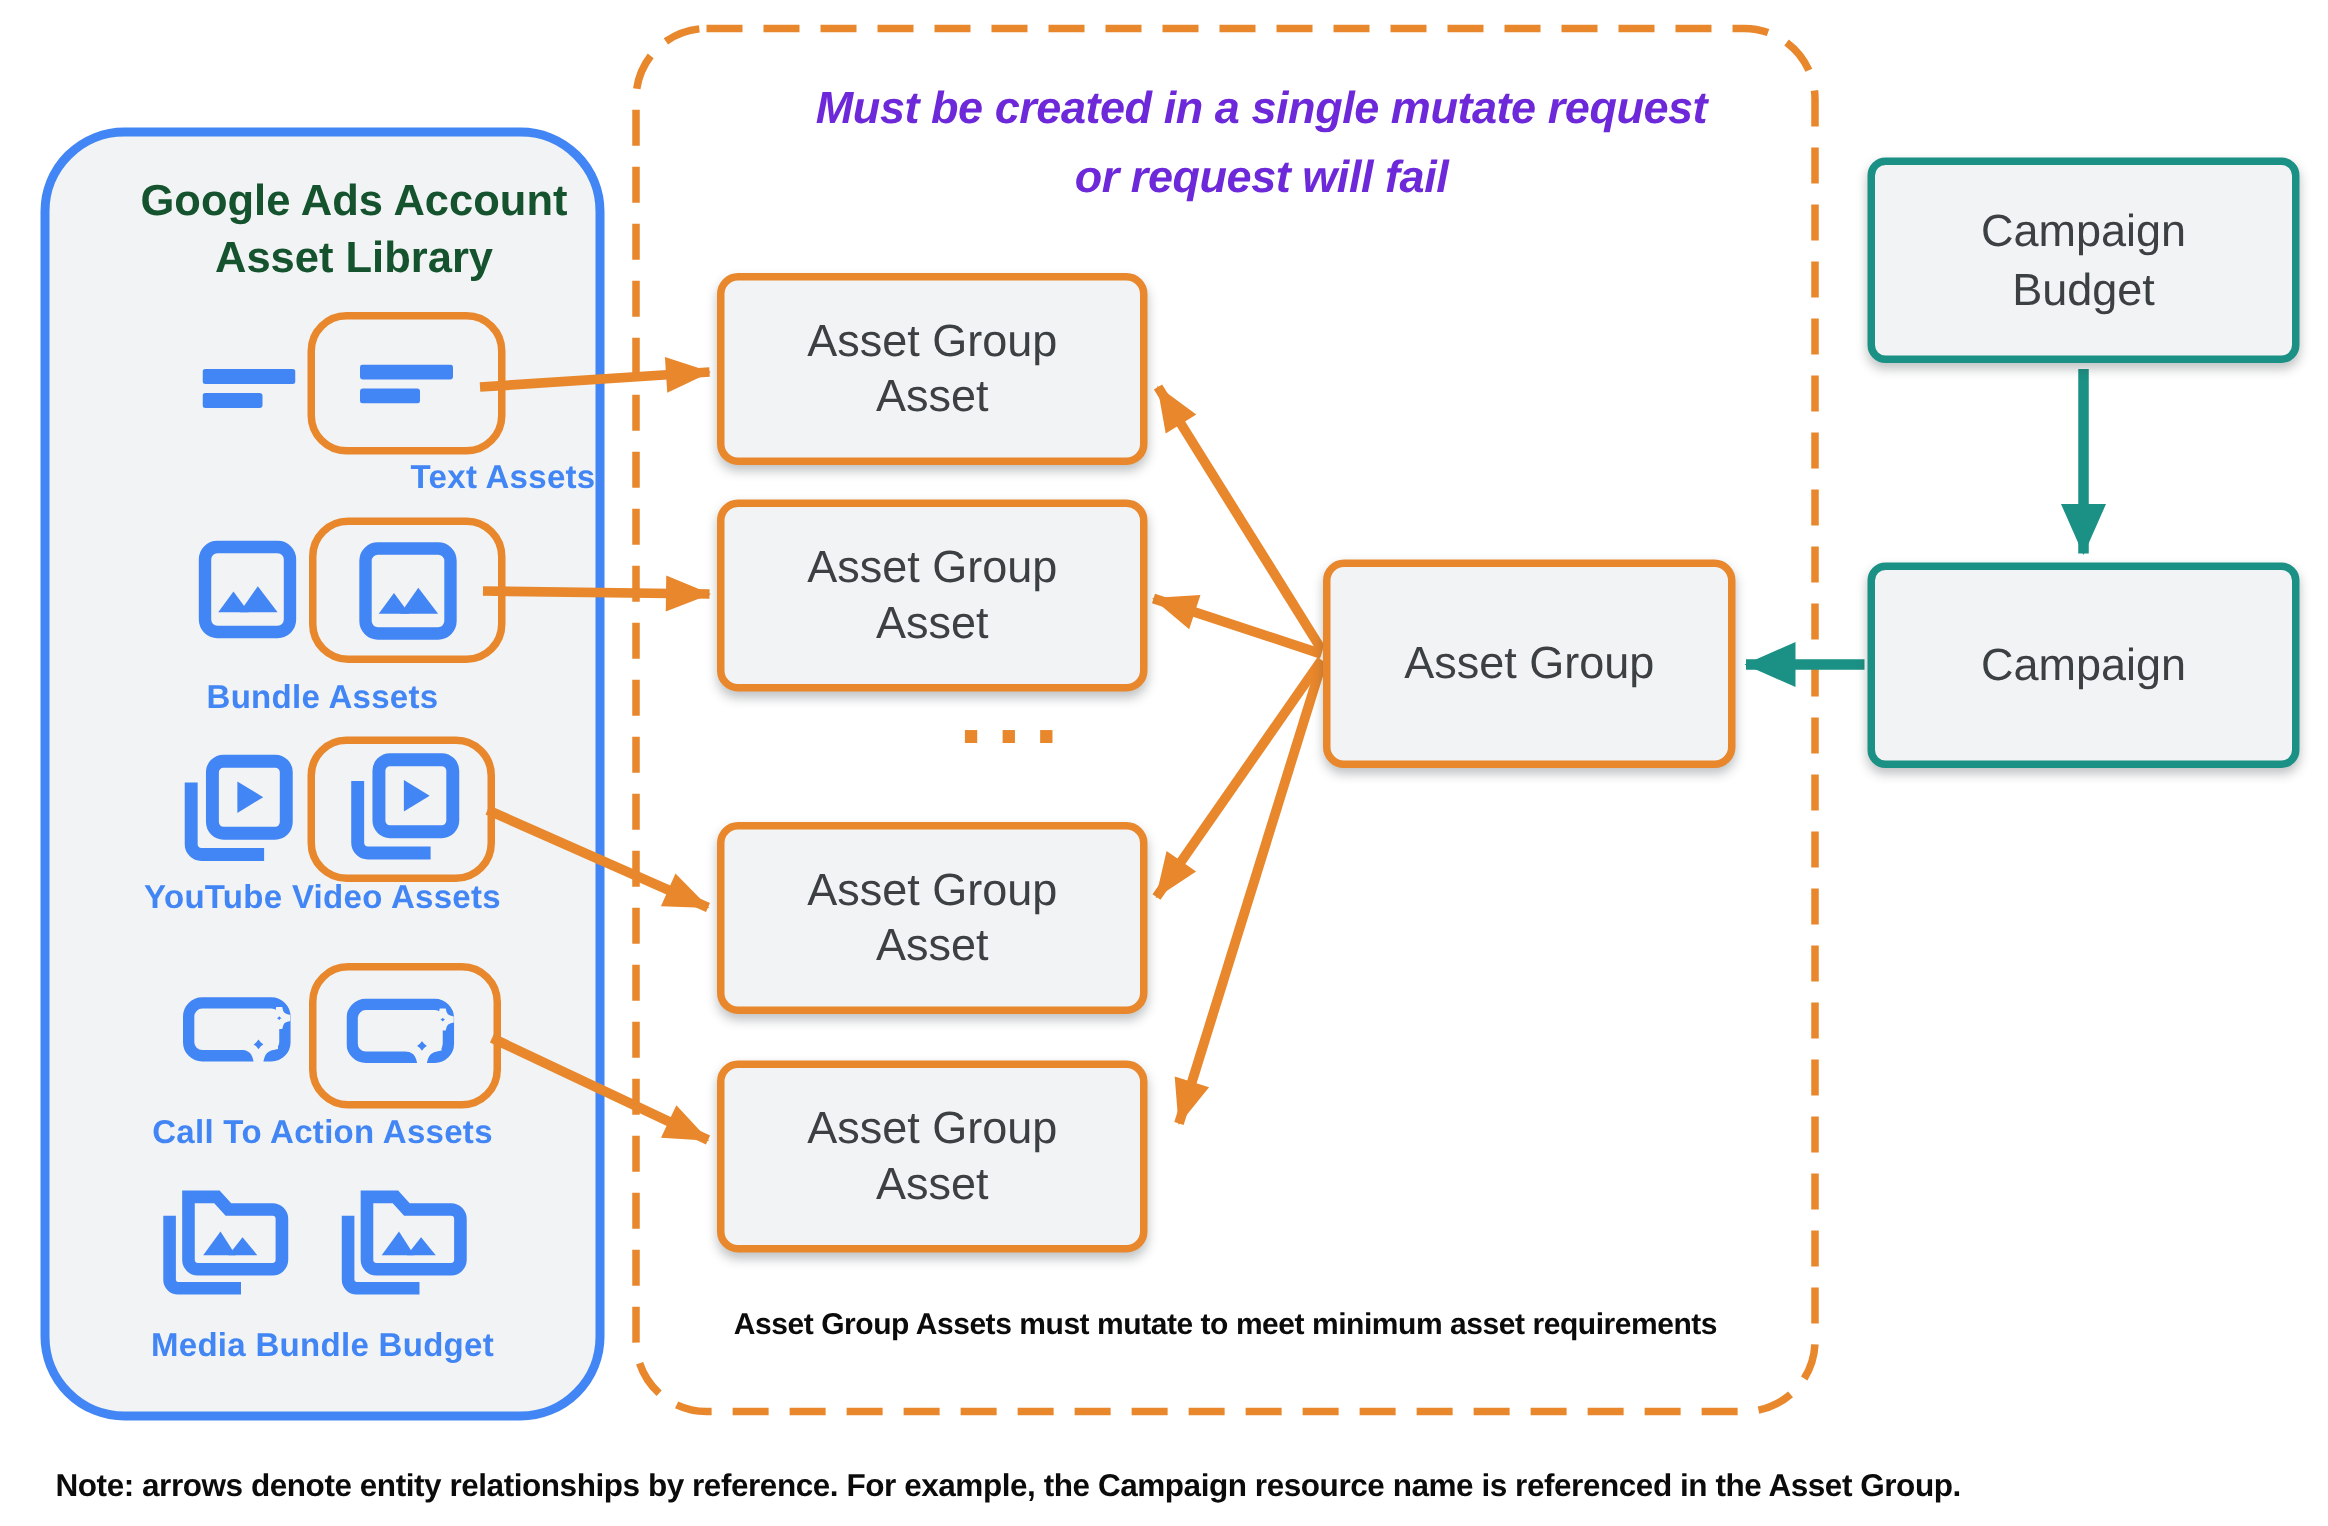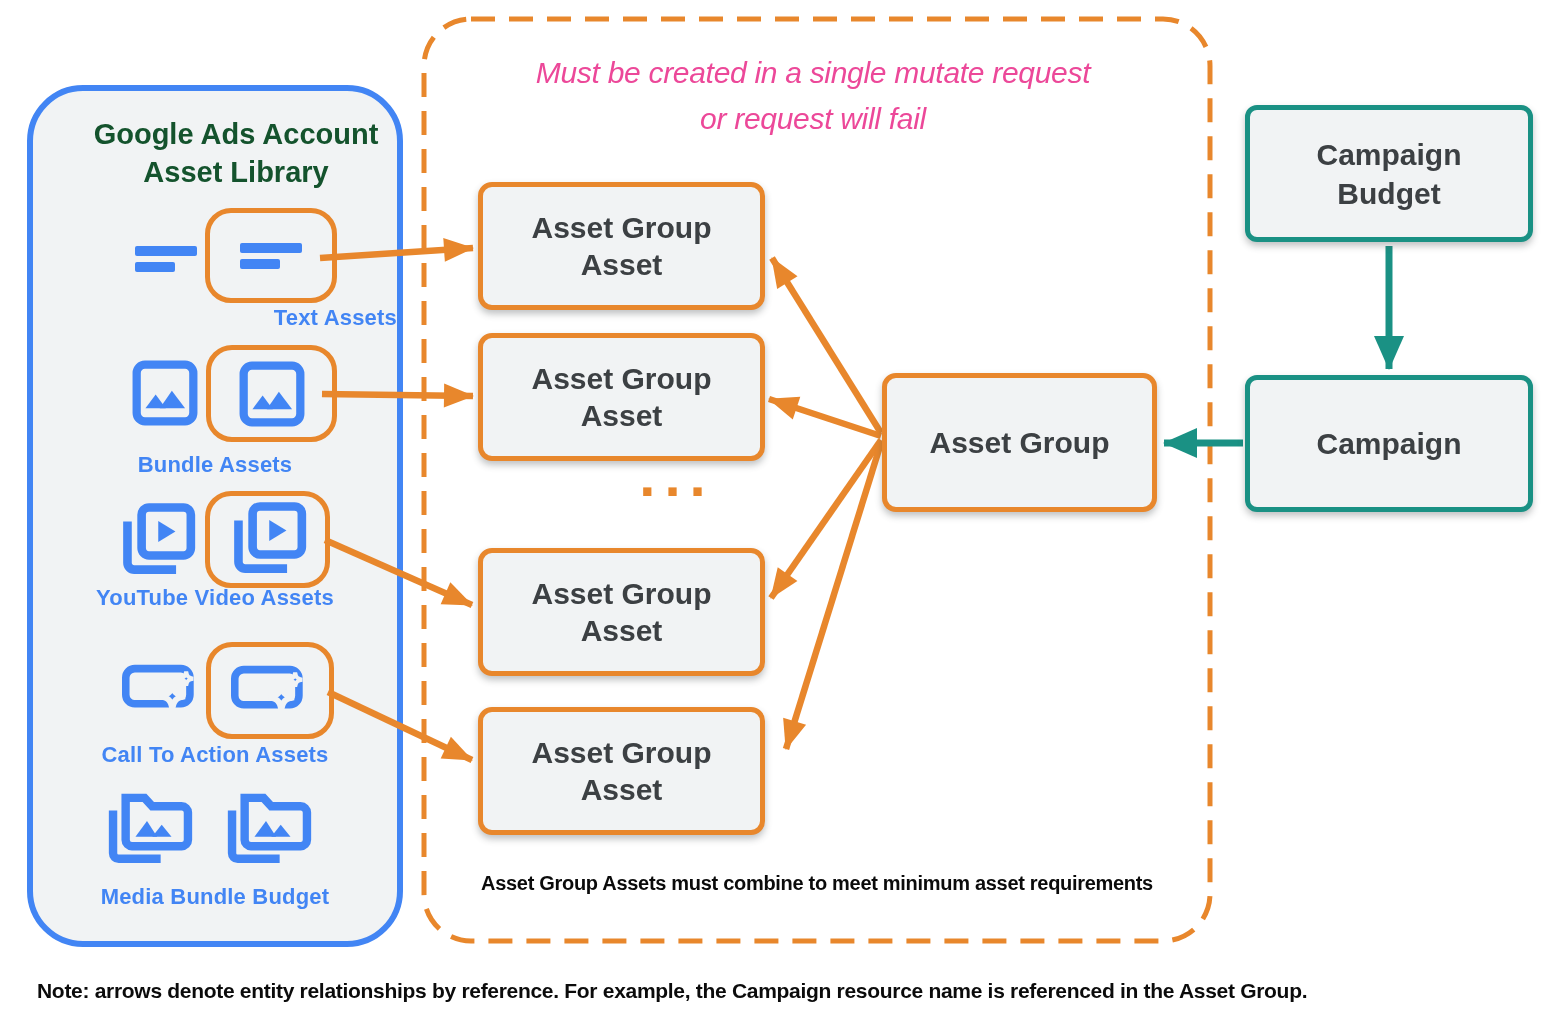--- a/index.html
+++ b/index.html
@@ -21,38 +21,38 @@
     font-size:22px; font-weight:bold; color:#4285F4; letter-spacing:0.2px;
   }
   .icon-frame{
     border:5px solid #E8872C; border-radius:26px;
     display:flex; align-items:center; justify-content:center;
   }
   .blue-icon svg{display:block;}
 
   
   .mutate-title{
-    left:420px; top:50px; width:786px;
-    text-align:center; font-size:30px; font-weight:normal; font-style:italic;
-    color:#ec4899; line-height:46px; letter-spacing:-0.3px;
+    left:448px; top:50px; width:786px;
+    text-align:center; font-size:30px; font-weight:bold; font-style:italic;
+    color:#6d28d9; line-height:46px; letter-spacing:-0.3px;
   }
   .mutate-caption{
     left:424px; top:872px; width:786px;
     text-align:center; font-size:20px; font-weight:bold; color:#0B0B0B; letter-spacing:-0.3px;
   }
   .ellipsis{
     left:577px; top:447px; width:200px; text-align:center;
     font-size:58px; font-weight:bold; color:#E8872C; letter-spacing:9px; line-height:58px;
   }
 
   
   .node{
     display:flex; align-items:center; justify-content:center; text-align:center;
     background:#F1F3F4; border-radius:14px;
-    font-weight:bold; color:#3C4043;
+    font-weight:normal; color:#3C4043;
     box-shadow:0 4px 7px rgba(60,64,67,0.32);
     z-index:2;
   }
   .node.orange{border:5.5px solid #E8872C;}
   .node.teal{border:5.5px solid #1A9184; border-radius:12px;}
   .aga-box{left:478px; width:287px; height:128px; font-size:30px; line-height:37px;}
   .asset-group{left:882px; top:373px; width:275px; height:139px; font-size:30px;}
   .campaign-budget{left:1245px; top:105px; width:288px; height:137px; font-size:30px; line-height:39px;}
   .campaign{left:1245px; top:375px; width:288px; height:137px; font-size:30px;}
 
@@ -193,20 +193,20 @@
 <div class="abs node orange aga-box pre" style="top:182px;">Asset Group
 Asset</div>
 <div class="abs node orange aga-box pre" style="top:333px;">Asset Group
 Asset</div>
 <div class="abs ellipsis">...</div>
 <div class="abs node orange aga-box pre" style="top:548px;">Asset Group
 Asset</div>
 <div class="abs node orange aga-box pre" style="top:707px;">Asset Group
 Asset</div>
 
-<div class="abs mutate-caption">Asset Group Assets must combine to meet minimum asset requirements</div>
+<div class="abs mutate-caption">Asset Group Assets must mutate to meet minimum asset requirements</div>
 
 <div class="abs node orange asset-group">Asset Group</div>
 <div class="abs node teal campaign-budget pre">Campaign
 Budget</div>
 <div class="abs node teal campaign">Campaign</div>
 
 <div class="abs note">Note: arrows denote entity relationships by reference. For example, the Campaign resource name is referenced in the Asset Group.</div>
 
 </body></html>

